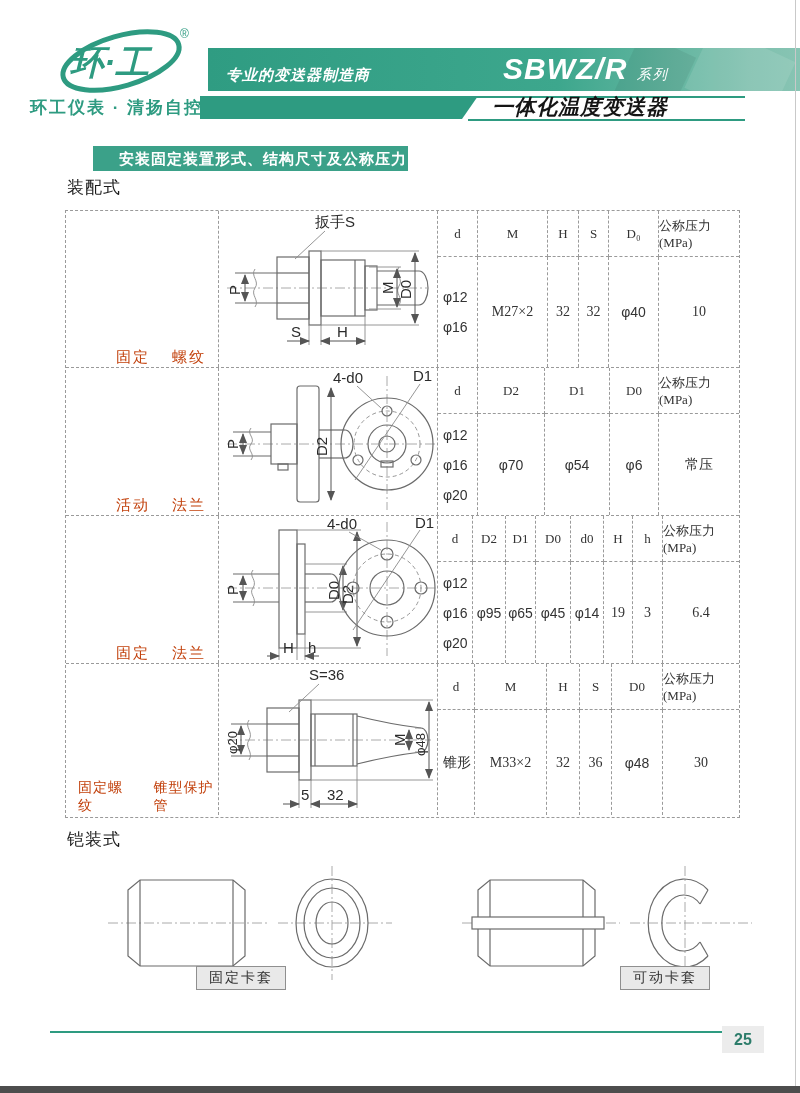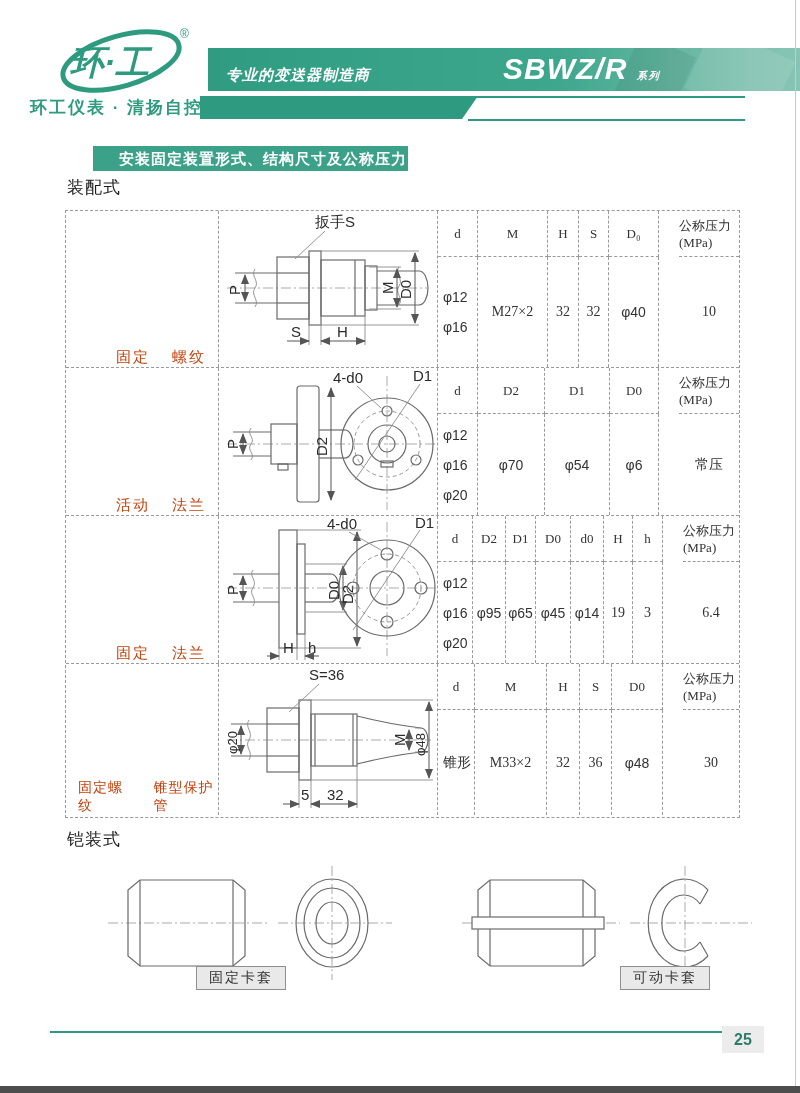--- a/index.html
+++ b/index.html
@@ -10,21 +10,21 @@
 
   
   .logo-svg { position:absolute; left:28px; top:24px; }
   .logo-sub { position:absolute; left:30px; top:96px; width:230px; color:#2E9B81; font-weight:bold; font-size:17px; letter-spacing:2px; }
   .band { position:absolute; left:208px; top:48px; width:637px; height:43px;
           background:linear-gradient(90deg,#2f9c82 0%, #3da78d 55%, #7fc0ae 85%, #8fc8b8 100%); overflow:hidden; }
   .band .chip1 { position:absolute; right:60px; top:-8px; width:90px; height:70px; background:rgba(255,255,255,0.10); transform:rotate(25deg); }
   .band .chip2 { position:absolute; right:160px; top:-6px; width:60px; height:66px; background:rgba(0,0,0,0.06); transform:rotate(25deg); }
   .band-tagline { position:absolute; left:18px; bottom:6px; color:#fff; font-size:15px; font-weight:bold; font-style:italic; letter-spacing:1px; }
   .band-series { position:absolute; left:295px; top:4px; color:#fff; font-size:30px; font-weight:bold; font-style:italic; letter-spacing:1px; }
-  .band-series-suffix { font-size:10px; font-weight:bold; font-style:italic; letter-spacing:2px; }
+  .band-series-suffix { font-size:14px; font-weight:normal; font-style:italic; letter-spacing:2px; }
   .subbar { position:absolute; left:200px; top:96px; width:545px; height:23px; }
   .subbar-bar { position:absolute; left:0; top:0; width:278px; height:100%; background:#2E9B81;
                 clip-path:polygon(0 0,100% 0,calc(100% - 16px) 100%,0 100%); }
   .subbar-rule-top { position:absolute; left:268px; right:0; top:0; height:2px; background:#2E9B81; }
   .subbar-rule-bottom { position:absolute; left:268px; right:0; bottom:-2px; height:2px; background:#2E9B81; }
   .subbar-product { position:absolute; left:292px; top:-3px; color:#151515; font-size:21px; font-weight:bold; font-style:italic; letter-spacing:1px; }
 
   
   .section-strip { position:absolute; left:93px; top:146px; width:315px; height:25px; background:#3BA189;
                    color:#fff; font-size:15px; font-weight:bold; line-height:25px; padding-left:26px; letter-spacing:1px; }
@@ -43,21 +43,21 @@
   .dwcell { border-right:1px dashed #9a9a9a; position:relative; }
   .dwcell svg { display:block; }
   .dtable { display:grid; grid-template-rows:46px 1fr; }
   .dt1 .hd, .dt1 .vr { display:grid; grid-template-columns:40px 70px 31px 30px 50px 1fr; }
   .dt2 .hd, .dt2 .vr { display:grid; grid-template-columns:40px 67px 65px 49px 1fr; }
   .dt3 .hd, .dt3 .vr { display:grid; grid-template-columns:35px 33px 30px 35px 33px 29px 30px 1fr; }
   .dt4 .hd, .dt4 .vr { display:grid; grid-template-columns:37px 72px 33px 32px 51px 1fr; }
   .hd > div { border-right:1px dashed #9a9a9a; border-bottom:1px dashed #9a9a9a;
               display:flex; align-items:center; justify-content:center;
               font-family:"Liberation Serif","DejaVu Sans",serif; font-size:13px; color:#333; }
-  .hd > div:last-child, .vr > div:last-child { border-right:none;margin-left:20px; }
+  .hd > div:last-child, .vr > div:last-child { border-right:none; }
   .vr > div { border-right:1px dashed #9a9a9a; display:flex; align-items:center; justify-content:center;
               font-size:14px; color:#333; }
   .vr .dcol { flex-direction:column; align-items:flex-start; justify-content:center; gap:14px; padding-left:5px; }
   .phi { font-family:Liberation Sans, sans-serif; font-size:14px; }
   .ser { font-family:"Liberation Serif","DejaVu Sans",serif; }
 
   
   .ol { fill:none; stroke:#6b6b6b; stroke-width:1.2; }
   .thin { fill:none; stroke:#8a8a8a; stroke-width:0.9; }
   .cl { fill:none; stroke:#a0a0a0; stroke-width:0.9; stroke-dasharray:10 3 2 3; }
@@ -95,20 +95,21 @@
     <div class="chip1"></div>
     <div class="chip2"></div>
     <div class="band-tagline">专业的变送器制造商</div>
     <div class="band-series"><span>SBWZ/R</span>
       <span class="band-series-suffix">系列</span></div>
   </div>
   <div class="subbar">
     <div class="subbar-bar"></div>
     <div class="subbar-rule-top"></div>
     <div class="subbar-rule-bottom"></div>
+    <div class="subbar-product">一体化温度变送器</div>
   </div>
 
   <div class="section-strip">安装固定装置形式、结构尺寸及公称压力</div>
   <div class="block-title t-assembly">装配式</div>
 
   <div class="mtable">
 
     <div class="mrow r1">
       <div class="lcell">
         <span>固定</span>

